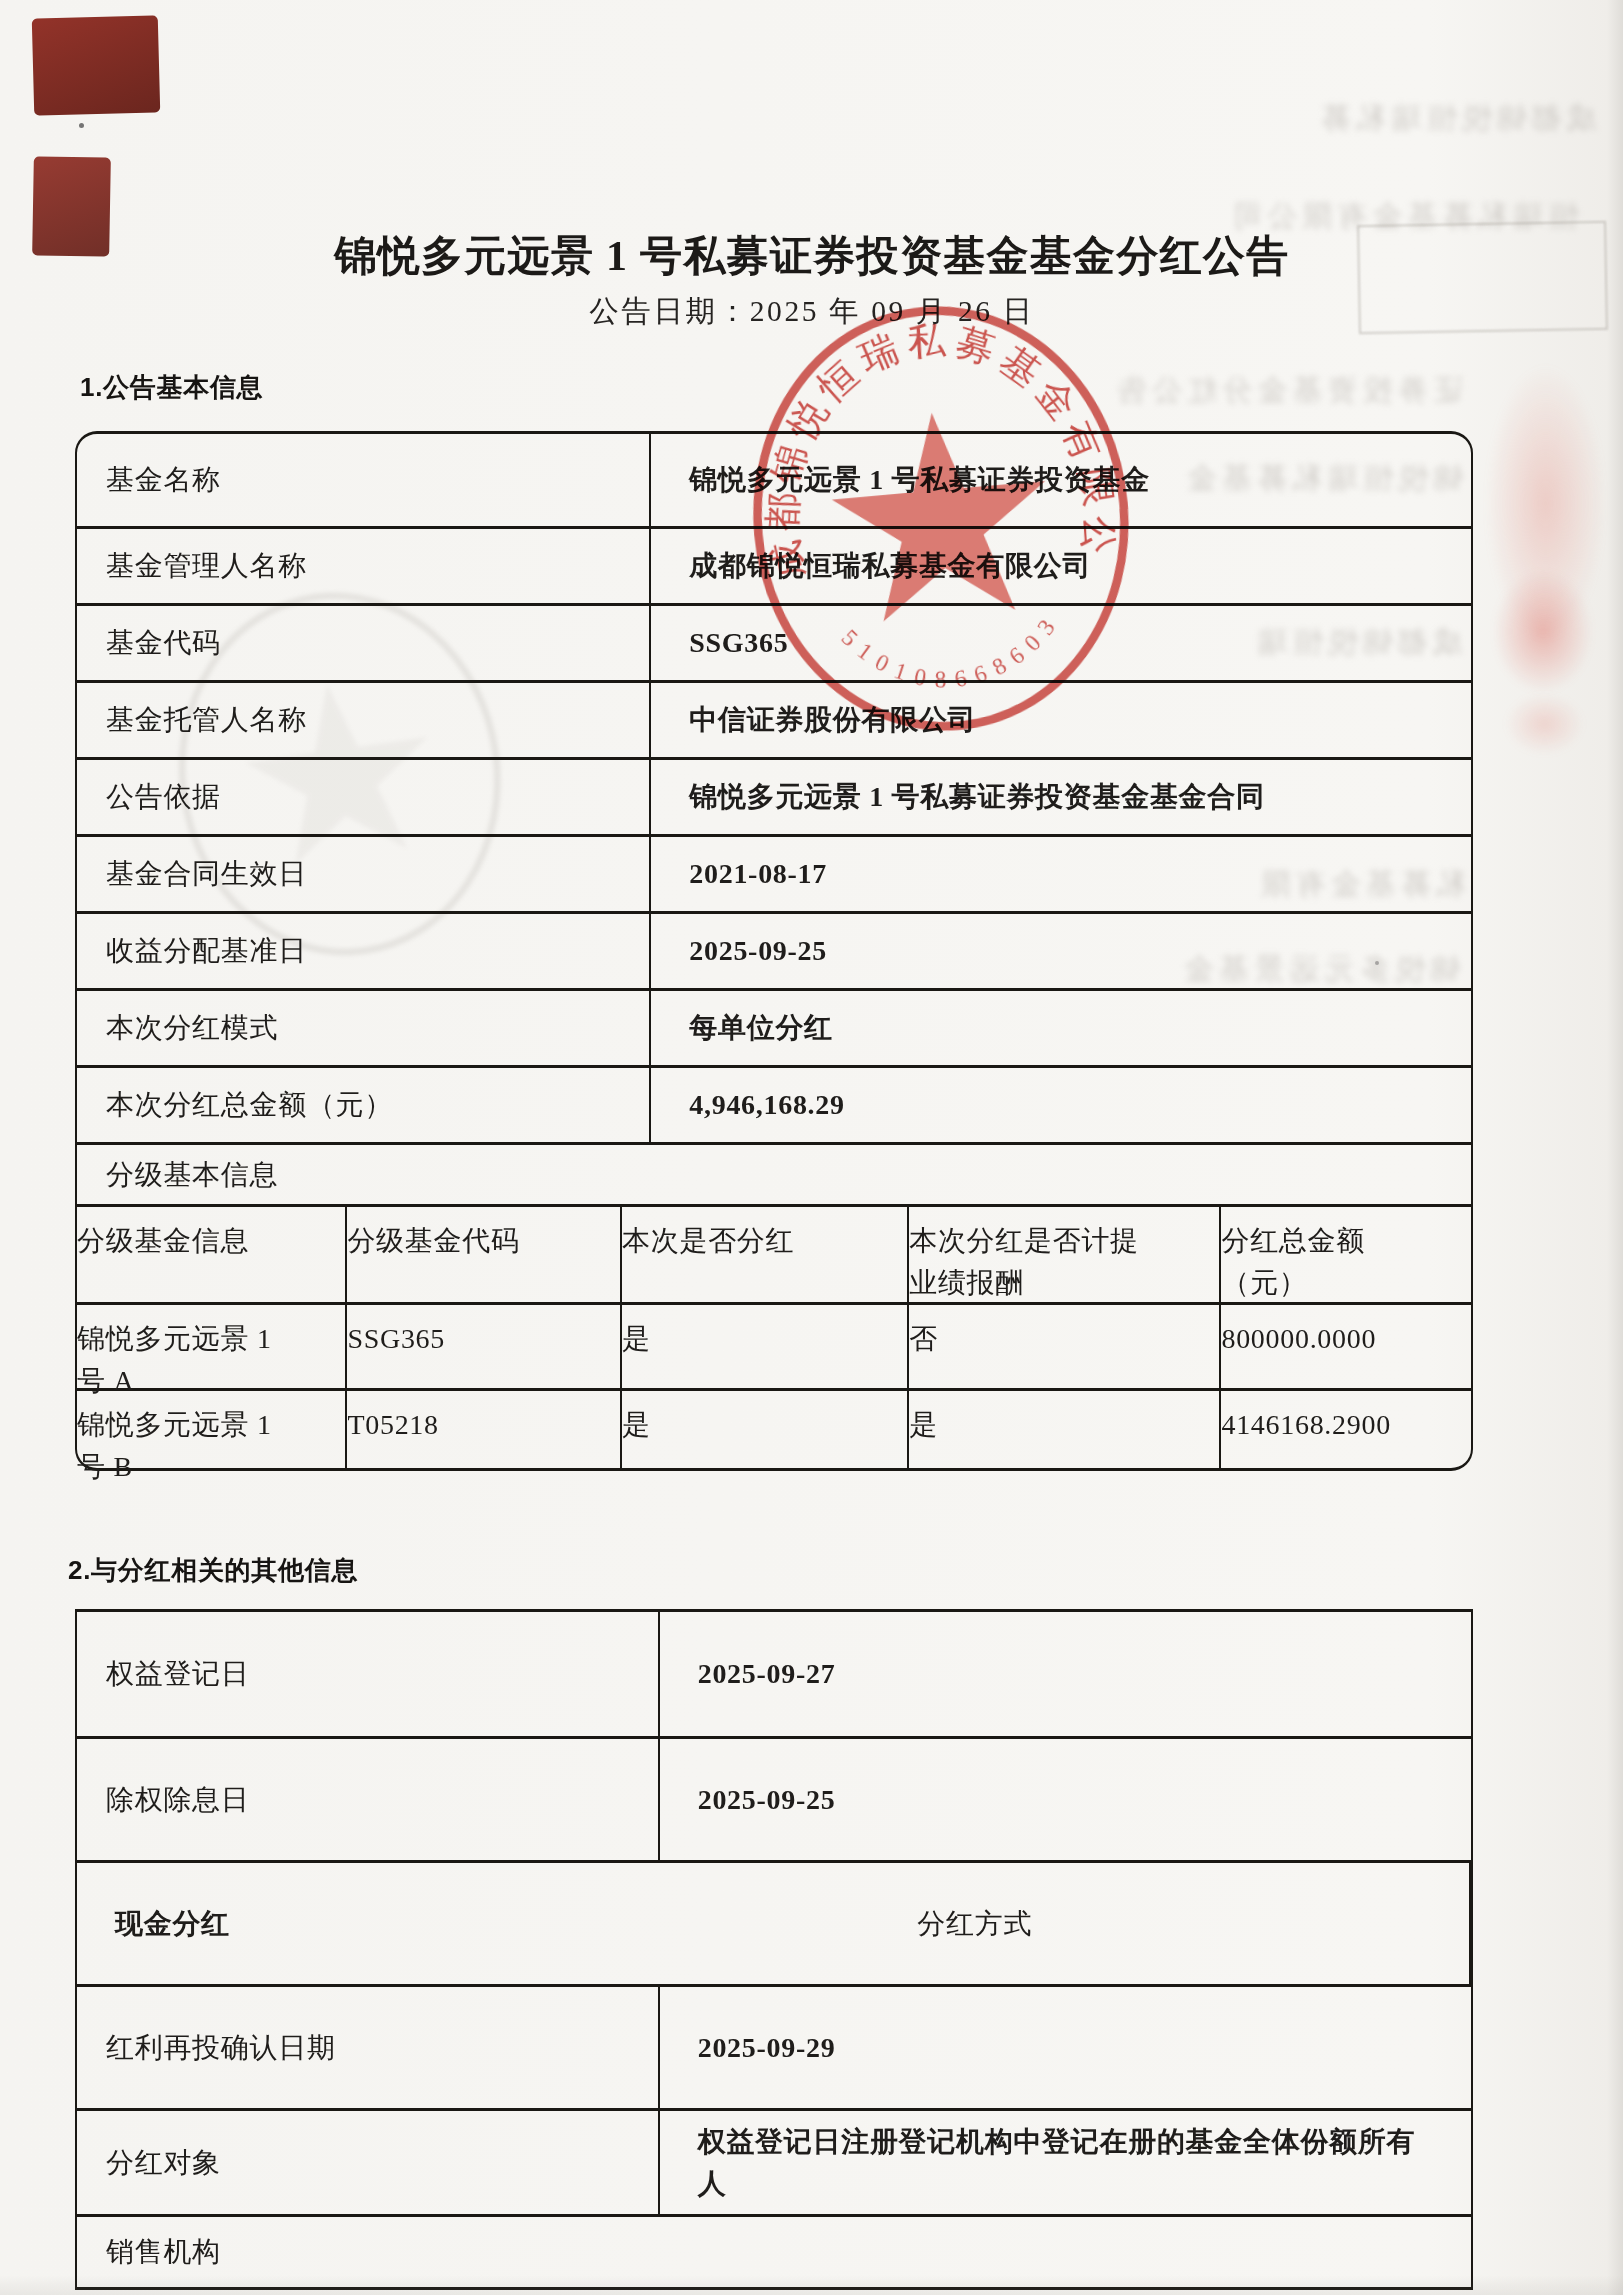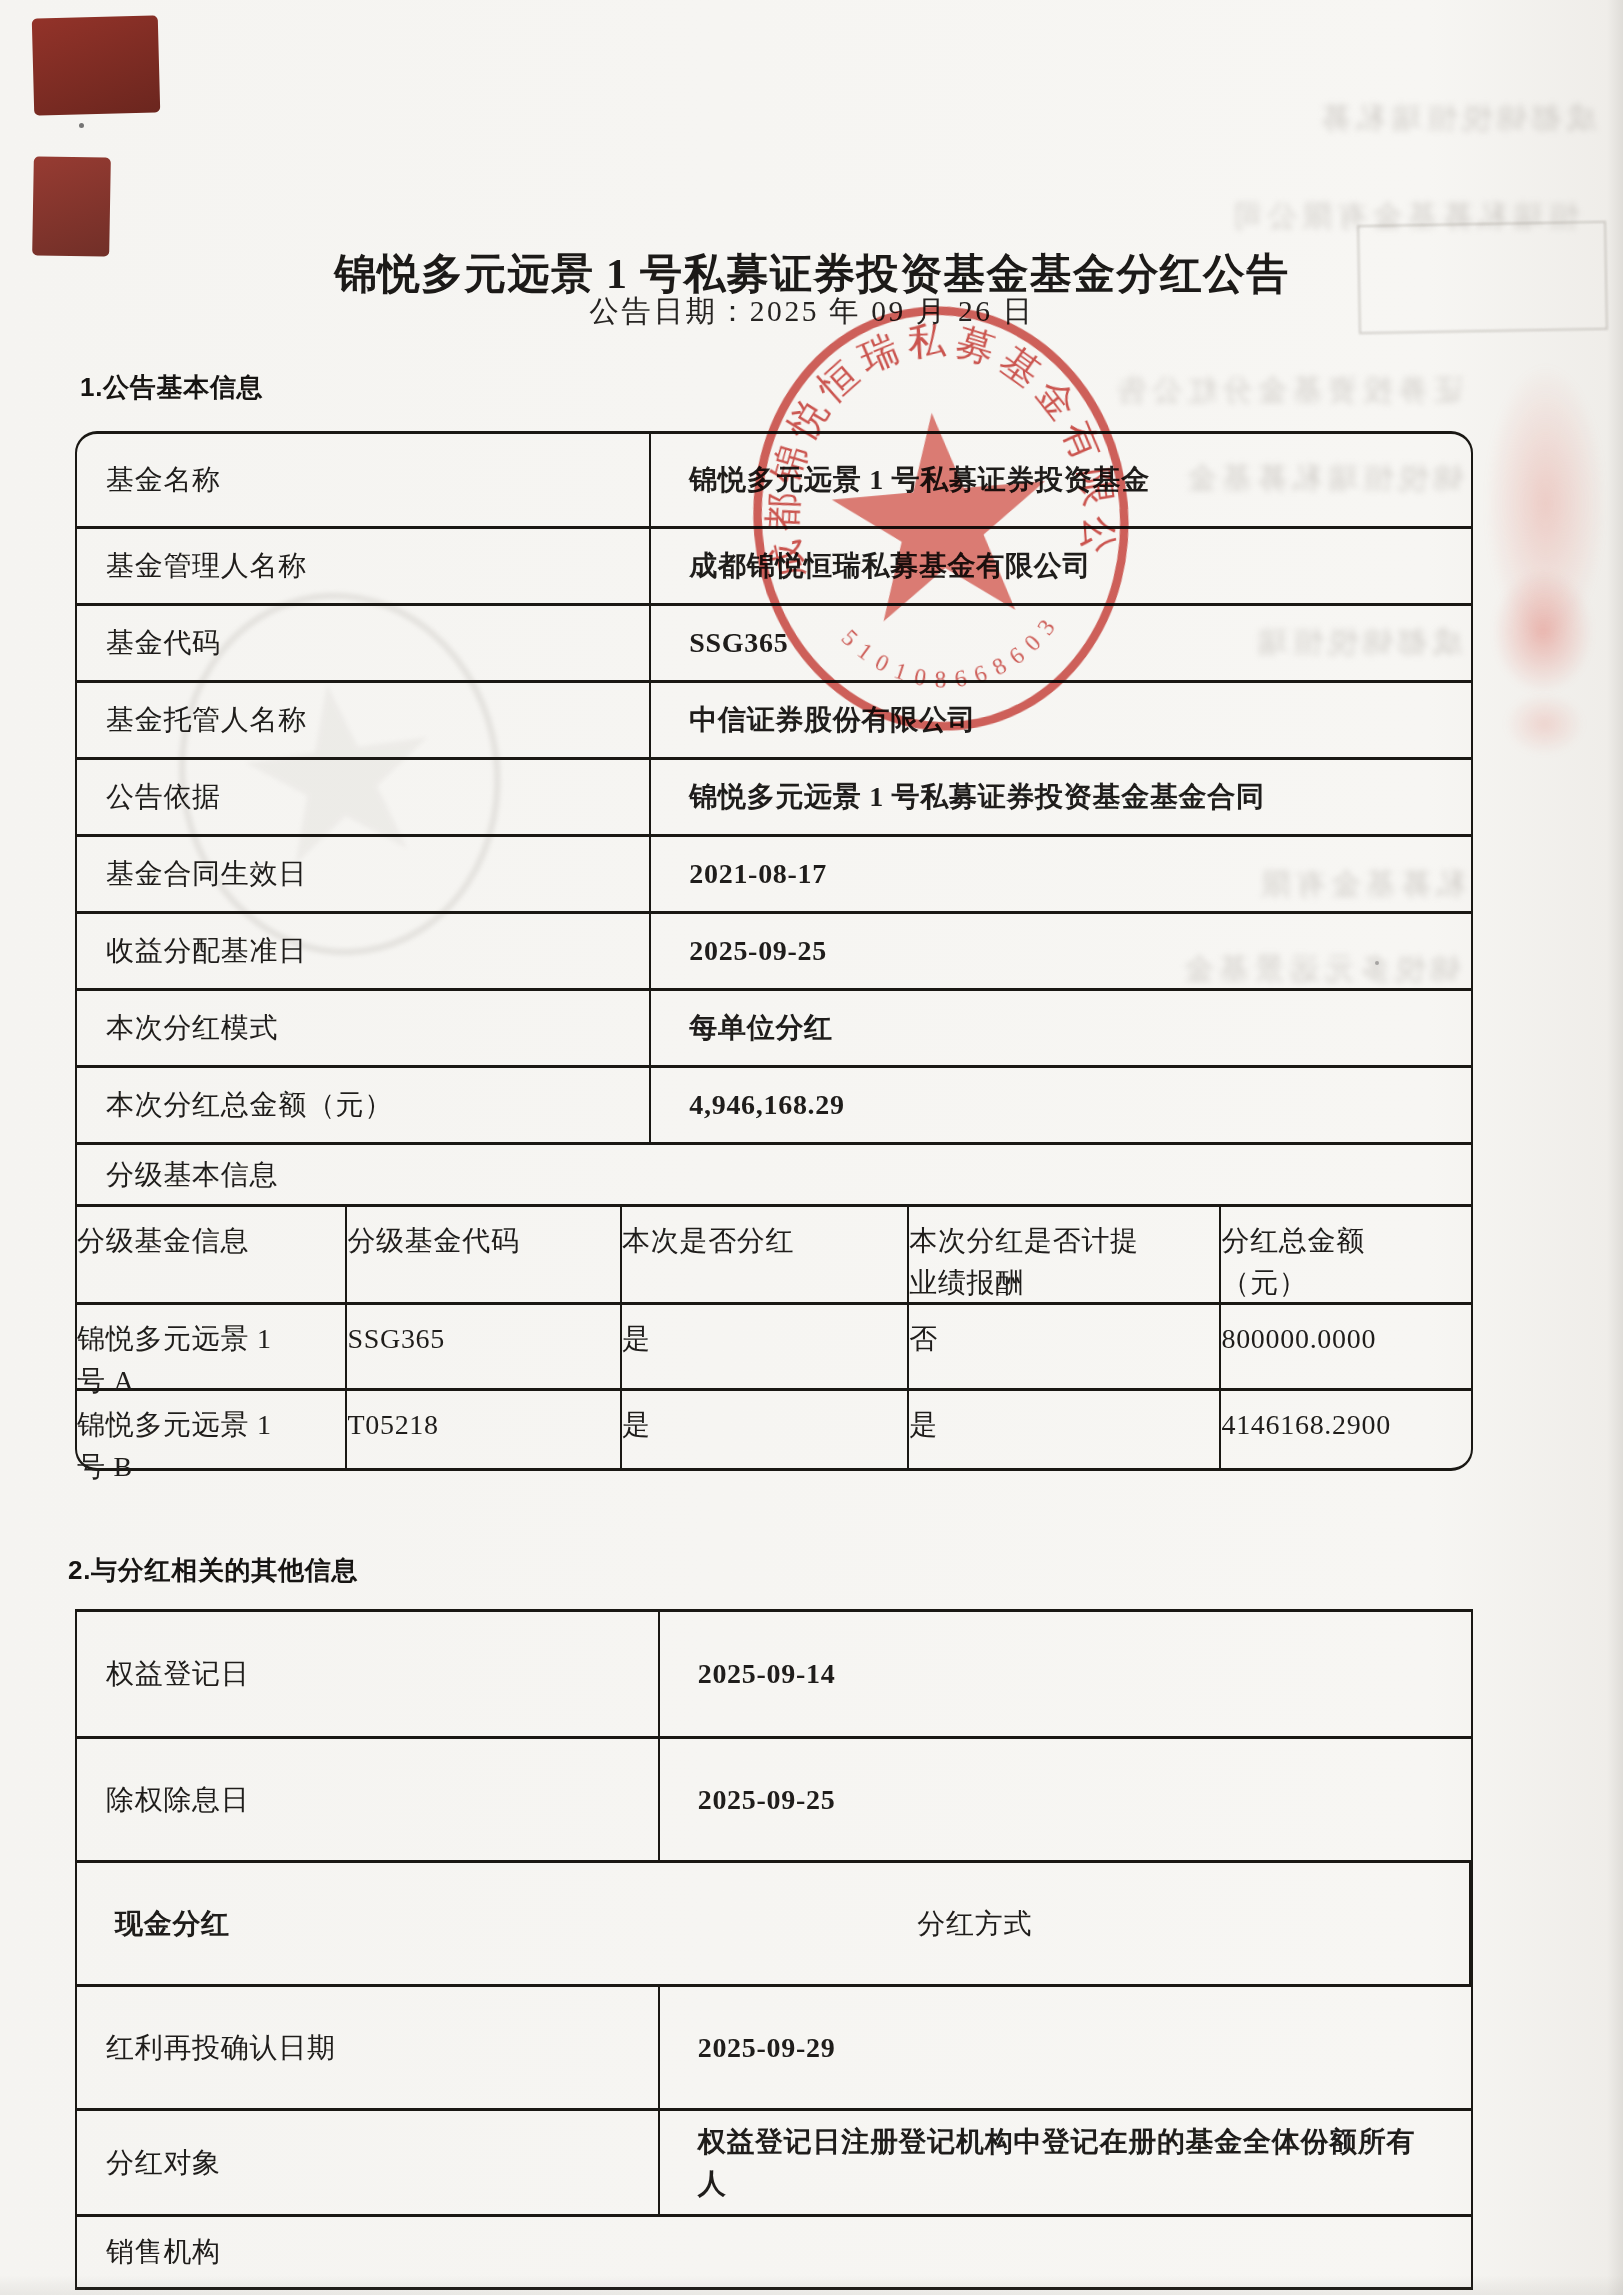--- a/index.html
+++ b/index.html
@@ -12,21 +12,21 @@
     font-family:"Liberation Serif","DejaVu Serif",serif;
     color:#1f1d1b;
     overflow:hidden;
   }
   .edge-right{position:absolute;right:0;top:0;width:17px;height:100%;
     background:linear-gradient(90deg,rgba(0,0,0,0),rgba(120,115,108,.14));}
   .edge-bottom{position:absolute;left:0;bottom:0;width:100%;height:19.6px;
     background:linear-gradient(180deg,rgba(0,0,0,0),rgba(120,115,108,.10));}
 
   .title{position:absolute;top:228px;left:0;width:100%;text-align:center;
-    font-size:42px;font-weight:700;letter-spacing:1.3px;color:#1c1a18;margin-top:18px;}
+    font-size:42px;font-weight:700;letter-spacing:1.3px;color:#1c1a18;}
   .dateline{position:absolute;top:292px;left:0;width:100%;text-align:center;
     font-size:29.5px;letter-spacing:2.6px;color:#262422;}
   .sec-heading{position:absolute;font-family:"Liberation Sans","DejaVu Sans",sans-serif;
     font-weight:700;font-size:26px;color:#161412;letter-spacing:0.7px;}
   .sec1{left:80px;top:370px;}
   .sec2{left:68px;top:1553px;}
 
   .tbl{position:absolute;left:75px;width:1398px;
     border:3.9px solid #1a1814;border-left-width:2.6px;border-right-width:2.6px;
     box-sizing:border-box;}
@@ -179,21 +179,21 @@
       <div class="cell sc sc4w">是</div>
       <div class="cell sc sc5w">4146168.2900</div>
     </div>
   </div>
 
   <div class="sec-heading sec2">2.与分红相关的其他信息</div>
 
   <div class="tbl t2">
     <div class="row h146">
       <div class="cell lbl">权益登记日</div>
-      <div class="cell val">2025-09-14</div>
+      <div class="cell val">2025-09-27</div>
     </div>
     <div class="row h146">
       <div class="cell lbl">除权除息日</div>
       <div class="cell val">2025-09-25</div>
     </div>
     <div class="row h146">
       <div class="cell val">现金分红</div>
       <div class="cell lbl">分红方式</div>
     </div>
     <div class="row h146">

